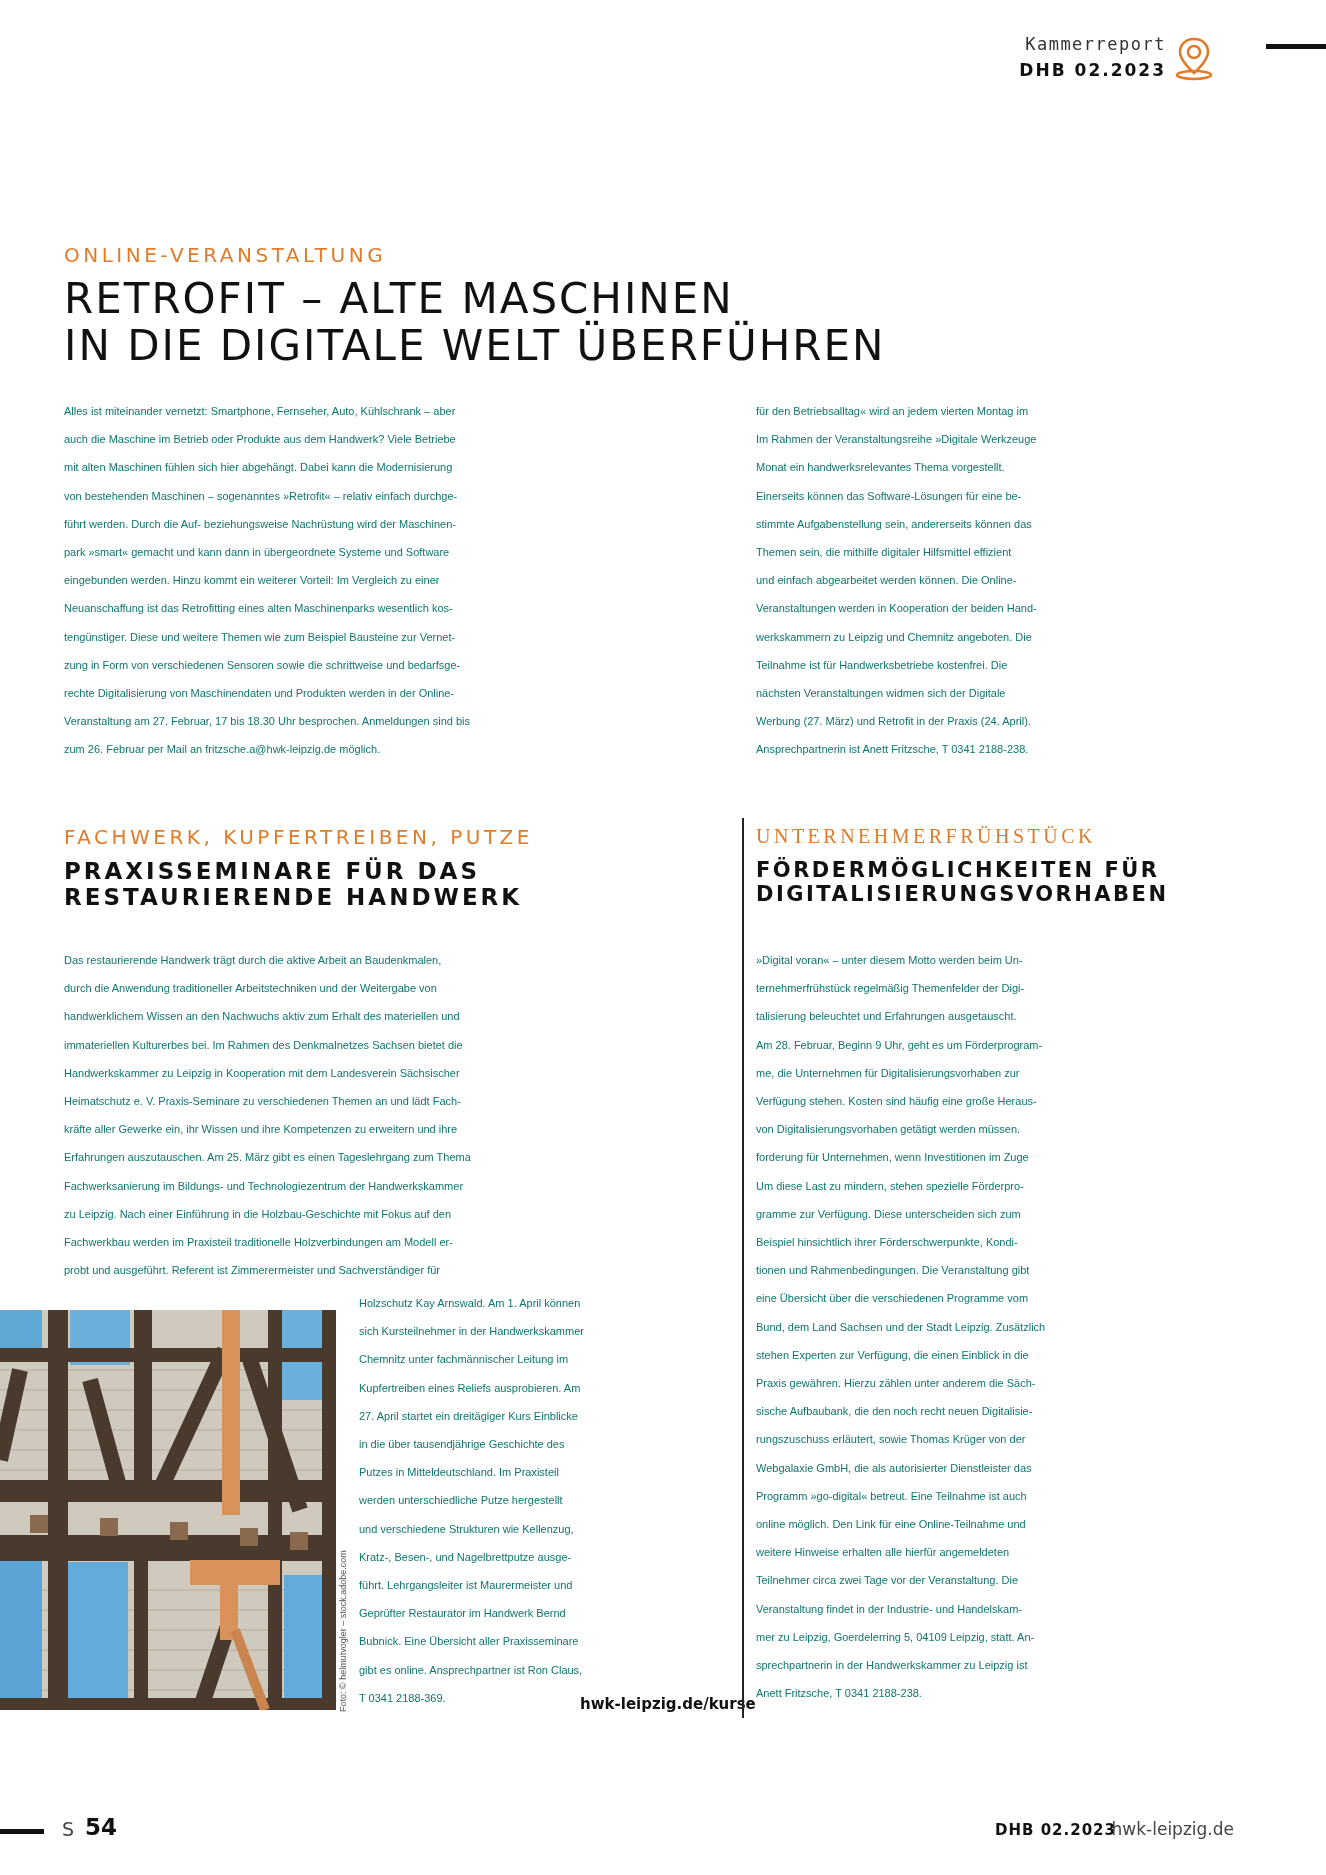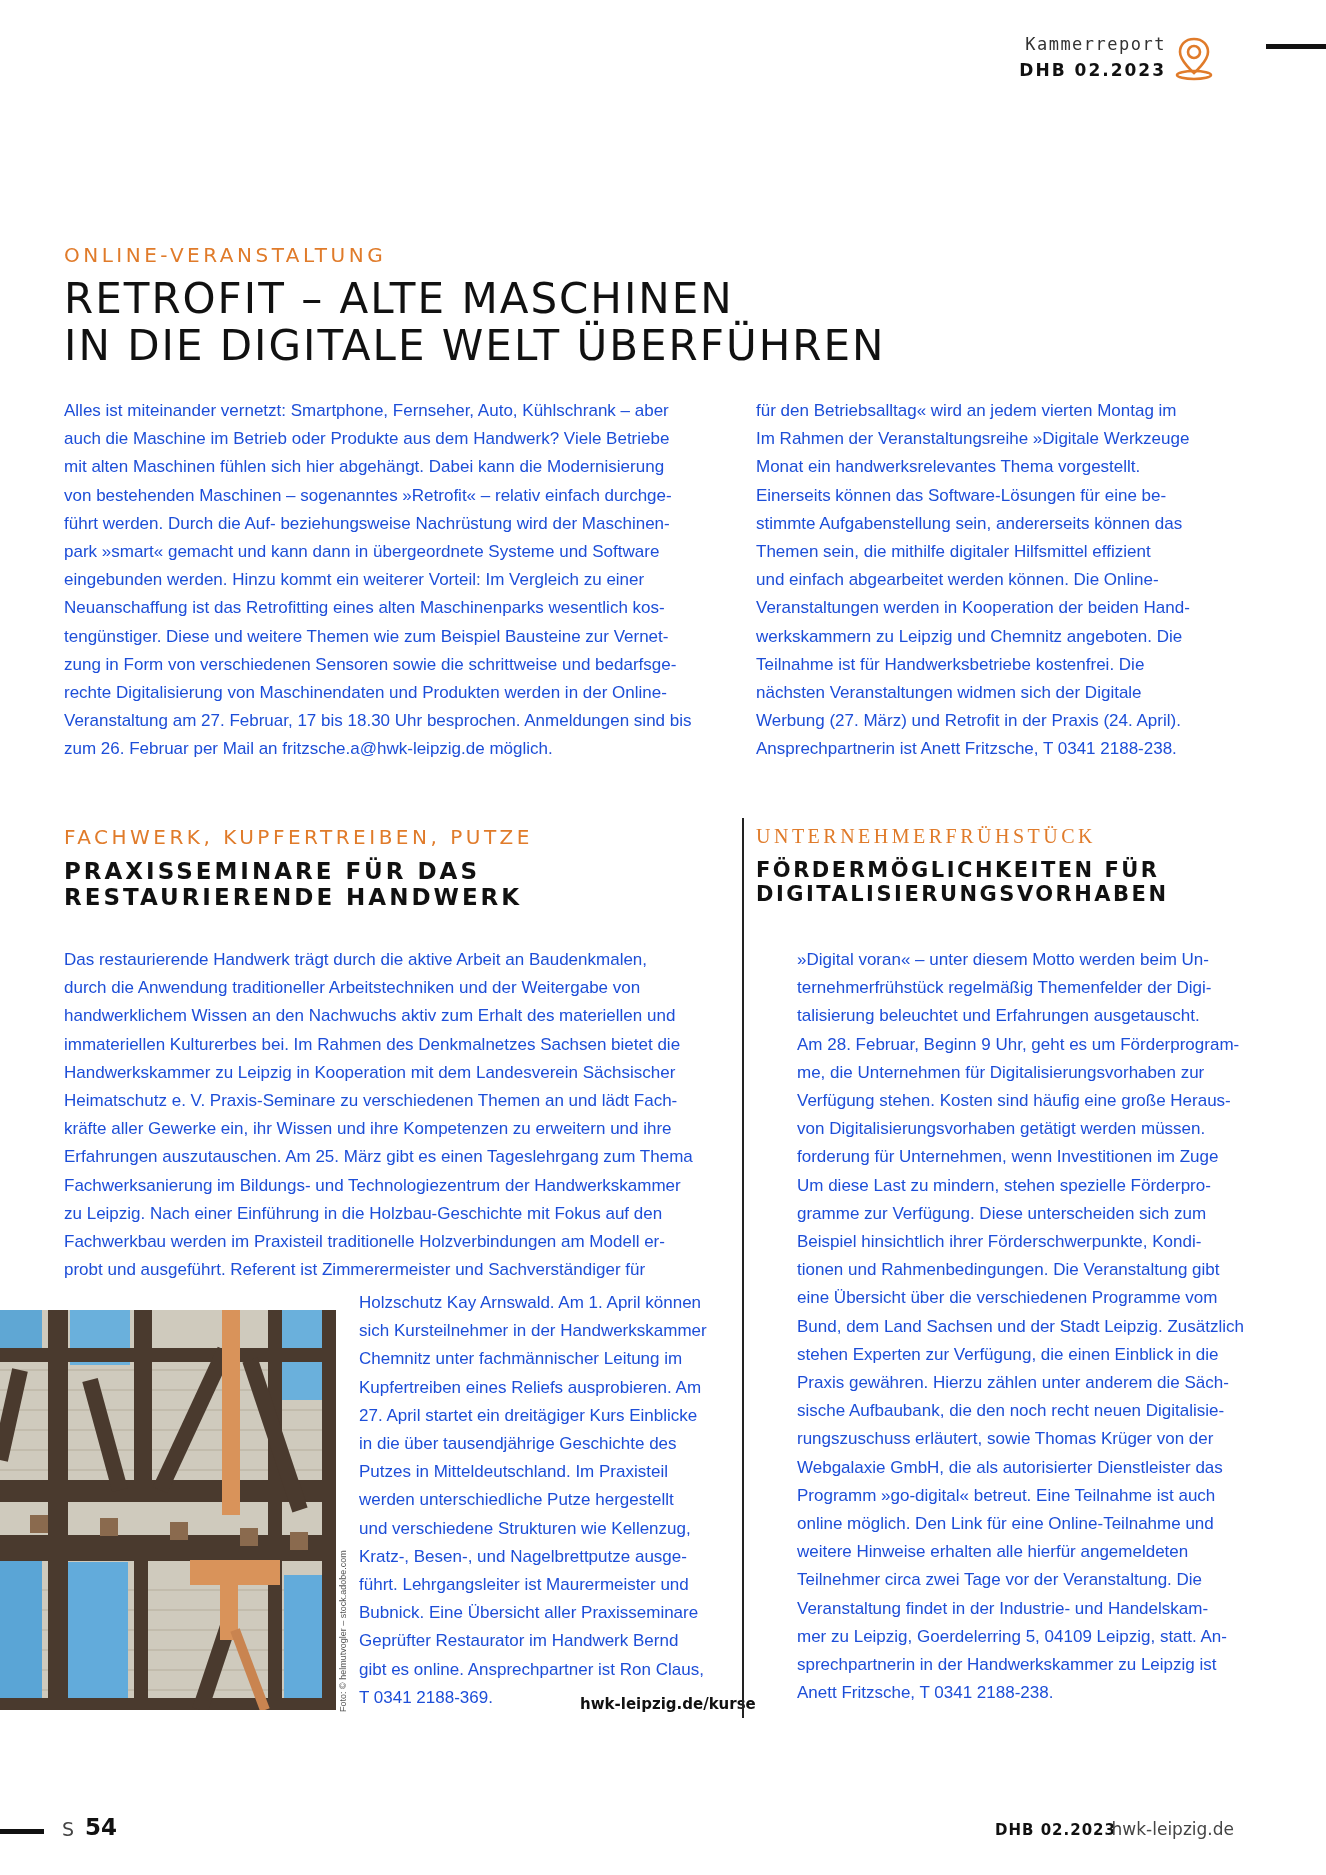--- a/index.html
+++ b/index.html
@@ -9,38 +9,38 @@
   .header-block { position: absolute; top: 30px; right: 0; height: 60px; }
   .hdr-kammer { position: absolute; top: 4px; right: 160px; font-family: "DejaVu Sans Mono", monospace; font-size: 17px; letter-spacing: 1.5px; color: #333; white-space: nowrap; margin-left: 48px; }
   .hdr-issue { position: absolute; top: 30px; right: 160px; font-family: "DejaVu Sans", sans-serif; font-weight: bold; font-size: 17px; letter-spacing: 2px; color: #111; white-space: nowrap; }
   .hdr-icon { position: absolute; top: 5px; right: 110px; width: 44px; height: 48px; }
   .hdr-rule { position: absolute; top: 14px; right: 0; width: 60px; height: 5px; background: #111; }
 
   .kicker { font-family: "DejaVu Sans", sans-serif; font-weight: normal; color: #e07b2a; letter-spacing: 3.5px; text-transform: uppercase; white-space: nowrap; }
   .headline-light { font-family: "DejaVu Sans", sans-serif; font-weight: normal; color: #111; letter-spacing: 2px; line-height: 1.12; white-space: nowrap; }
   .headline-bold { font-family: "DejaVu Sans", sans-serif; font-weight: bold; color: #111; letter-spacing: 3px; line-height: 1.15; white-space: nowrap; }
 
-  .body-text { font-family: "Liberation Sans", sans-serif; font-size: 17px; line-height: 28.2px; color: #1d4ed8; text-align: justify; hyphens: manual; }
+  .body-text { font-family: "Liberation Sans", sans-serif; font-size: 11px; line-height: 28.2px; color: #0f766e; text-align: justify; hyphens: manual; }
   .body-text .line { display: block; white-space: nowrap; text-align: left; }
 
   #s1-kicker { position: absolute; left: 64px; top: 243px; font-size: 20px; }
   #s1-title { position: absolute; left: 64px; top: 275px; font-size: 42px; }
   #s1-col1 { position: absolute; left: 64px; top: 397px; width: 660px; }
   #s1-col2 { position: absolute; left: 756px; top: 397px; width: 470px; }
 
   #s2-kicker { position: absolute; left: 64px; top: 825px; font-size: 20px; }
   #s2-title { position: absolute; left: 64px; top: 858px; font-size: 23px; }
   #s2-col1 { position: absolute; left: 64px; top: 946px; width: 670px; }
   #s2-col1b { position: absolute; left: 359px; top: 1289px; width: 378px; }
   #s2-link { position: absolute; left: 580px; top: 1695px; font-family: "DejaVu Sans", sans-serif; font-weight: bold; font-size: 15px; color: #111; }
 
   #divider { position: absolute; left: 742px; top: 818px; width: 2px; height: 900px; background: #222; }
   #s3-kicker { position: absolute; left: 756px; top: 825px; font-size: 20px; font-family: Liberation Serif, serif; }
   #s3-title { position: absolute; left: 756px; top: 858px; font-size: 21px; letter-spacing: 2.5px; }
-  #s3-col { position: absolute; left: 797px; top: 946px; width: 470px; }
+  #s3-col { position: absolute; left: 756px; top: 946px; width: 470px; }
 
   #photo { position: absolute; left: 0; top: 1310px; width: 336px; height: 400px; overflow: hidden; background: #c9c4b8; }
   #photo-credit { position: absolute; left: 338px; top: 1712px; transform: rotate(-90deg); transform-origin: left top; font-family: "Liberation Sans", sans-serif; font-size: 9px; color: #555; white-space: nowrap; }
 
   .footer-rule { position: absolute; left: 0; top: 1829px; width: 44px; height: 5px; background: #111; }
   .footer-s { position: absolute; left: 62px; top: 1818px; font-family: "DejaVu Sans", sans-serif; font-size: 19px; color: #444; }
   .footer-num { position: absolute; left: 85px; top: 1814px; font-family: "DejaVu Sans", sans-serif; font-weight: bold; font-size: 23px; color: #111; }
   .footer-issue { position: absolute; right: 210px; top: 1821px; font-family: "DejaVu Sans", sans-serif; font-weight: bold; font-size: 15px; letter-spacing: 1px; color: #111; }
   .footer-site { position: absolute; right: 92px; top: 1819px; font-family: "DejaVu Sans", sans-serif; font-size: 17px; color: #444; }
 </style>
@@ -118,22 +118,22 @@
   <span class="line">sich Kursteilnehmer in der Handwerkskammer</span>
   <span class="line">Chemnitz unter fachmännischer Leitung im</span>
   <span class="line">Kupfertreiben eines Reliefs ausprobieren. Am</span>
   <span class="line">27. April startet ein dreitägiger Kurs Einblicke</span>
   <span class="line">in die über tausendjährige Geschichte des</span>
   <span class="line">Putzes in Mitteldeutschland. Im Praxisteil</span>
   <span class="line">werden unterschiedliche Putze hergestellt</span>
   <span class="line">und verschiedene Strukturen wie Kellenzug,</span>
   <span class="line">Kratz-, Besen-, und Nagelbrettputze ausge-</span>
   <span class="line">führt. Lehrgangsleiter ist Maurermeister und</span>
+  <span class="line">Geprüfter Restaurator im Handwerk Bernd</span>
   <span class="line">Bubnick. Eine Übersicht aller Praxisseminare</span>
-  <span class="line">Geprüfter Restaurator im Handwerk Bernd</span>
   <span class="line">gibt es online. Ansprechpartner ist Ron Claus,</span>
   <span class="line">T 0341 2188-369.</span>
 </div>
 <a id="s2-link">hwk-leipzig.de/kurse</a>
 
 <div id="photo" title="Fachwerkhaus mit Holzbalken, Ziegelmauerwerk und blau abgeklebten Fenstern">
   <svg width="336" height="400" viewBox="0 0 336 400">
     <rect width="336" height="400" fill="#cfcabd"></rect>
 
     <g stroke="#b5ad9c" stroke-width="1">

